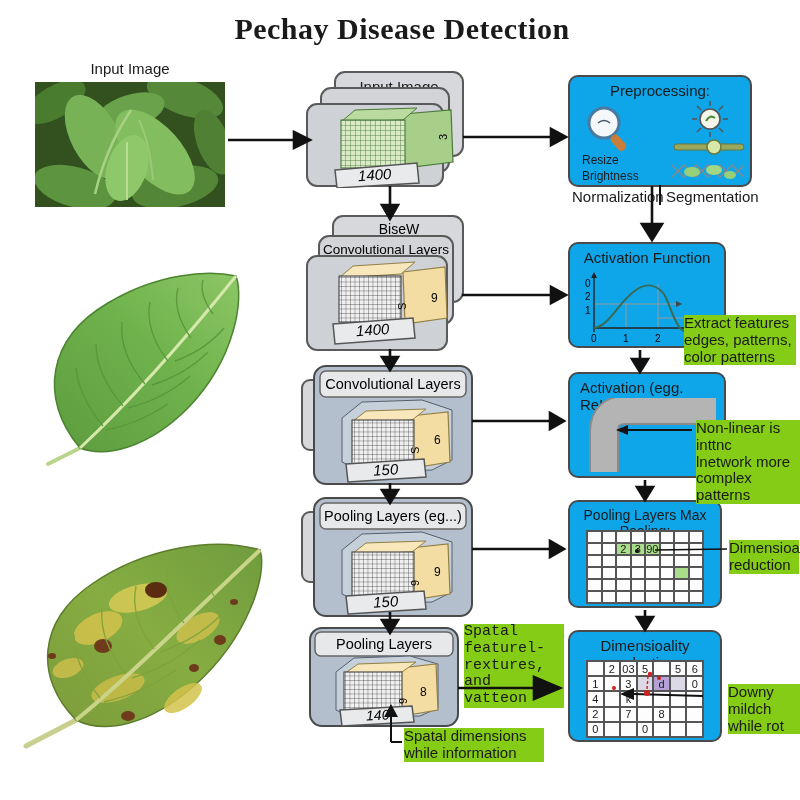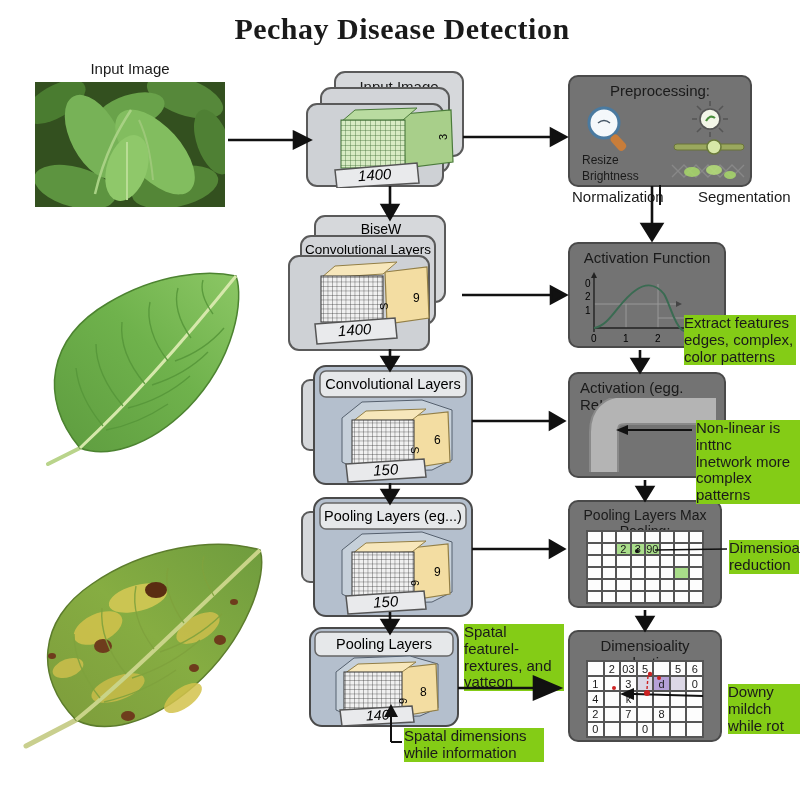--- a/index.html
+++ b/index.html
@@ -2,21 +2,21 @@
 <html><head>
 <meta charset="utf-8">
 <style>
   html,body{margin:0;padding:0;background:#ffffff;}
   body{width:800px;height:800px;font-family:"Liberation Sans",sans-serif;color:#1a1a1a;}
   .stage{position:relative;width:800px;height:800px;overflow:hidden;background:#fff;}
   .abs{position:absolute;}
   .title{width:800px;text-align:center;top:12px;left:2px;
          font-family:"Liberation Serif",serif;font-weight:bold;font-size:30px;letter-spacing:.5px;}
   .photo-label{left:35px;top:60px;width:190px;text-align:center;font-size:15px;}
-  .rbox{position:absolute;background:#737373;border:2px solid #4a4a4a;border-radius:10px;box-sizing:border-box;}
+  .rbox{position:absolute;background:#0ea5e9;border:2px solid #4a4a4a;border-radius:10px;box-sizing:border-box;}
   .rbox .rtitle{text-align:center;font-size:15px;margin-top:5px;}
   .under-label{font-size:15px;white-space:nowrap;}
   .note{font-size:15px;line-height:1.12;background:#84cc16;}
   .note span{display:block;}
   .grid{position:absolute;display:grid;background:#fdfdfd;border:1px solid #555;}
   .gcell{border:1px solid #555;display:flex;align-items:center;justify-content:center;
          font-size:11px;box-sizing:border-box;min-width:0;min-height:0;}
   .gcell.green{background:#a9dd8a;}
   .gcell.purple{background:#b5a1d8;}
   .gcell.shaded{background:#dcd8e6;}
@@ -135,21 +135,21 @@
       <polygon points="98,44 146,40 148,92 100,98" fill="#a8cf8a" stroke="#4a7a3a" stroke-width="1.2"></polygon>
       <polygon points="36,52 50,40 112,38 98,50" fill="#b9dba0" stroke="#4a7a3a" stroke-width="1"></polygon>
       <rect x="36" y="50" width="64" height="48" fill="#d8ebc4" stroke="#3f6f33" stroke-width="1"></rect>
       <rect x="36" y="50" width="64" height="48" fill="url(#gp1)"></rect>
       <text x="142" y="70" font-size="11" transform="rotate(-90 142 70)">3</text>
       <polygon points="30,100 112,93 114,113 32,118" fill="#e9eaec" stroke="#555" stroke-width="1.5"></polygon>
       <text x="70" y="110" text-anchor="middle" font-size="15" font-style="italic" transform="rotate(-4 70 110)">1400</text>
     </svg>
   </div>
 
-  <div class="abs" style="left:287px;top:214px;">
+  <div class="abs" style="left:305px;top:214px;">
     <svg width="162" height="138" viewBox="0 0 162 138">
       <defs>
         <pattern id="gp2" width="4.5" height="4.5" patternUnits="userSpaceOnUse">
           <path d="M4.5 0 H0 V4.5" fill="none" stroke="#333" stroke-width="0.7"></path>
         </pattern>
       </defs>
       <rect x="28" y="2" width="130" height="86" rx="10" fill="#d6d8db" stroke="#5a5a5a" stroke-width="2"></rect>
       <text x="94" y="20" text-anchor="middle" font-size="14">BiseW</text>
       <rect x="14" y="22" width="134" height="88" rx="10" fill="#d2d4d8" stroke="#5a5a5a" stroke-width="2"></rect>
       <text x="81" y="40" text-anchor="middle" font-size="13.5">Convolutional Layers</text>
@@ -262,21 +262,21 @@
     </svg>
     <svg class="abs" style="left:100px;top:82px;" width="76" height="24" viewBox="0 0 76 24">
       <polyline points="2,18 14,6 26,18 38,6 50,18 62,6 74,18" fill="none" stroke="#888" stroke-width="1.4"></polyline>
       <polyline points="2,6 14,18 26,6 38,18 50,6 62,18 74,6" fill="none" stroke="#888" stroke-width="1.4"></polyline>
       <ellipse cx="22" cy="13" rx="8" ry="5" fill="#a8d86a" opacity="0.85"></ellipse>
       <ellipse cx="44" cy="11" rx="8" ry="5" fill="#b6e078" opacity="0.85"></ellipse>
       <ellipse cx="60" cy="16" rx="6" ry="4" fill="#a8d86a" opacity="0.85"></ellipse>
     </svg>
   </div>
   <div class="abs under-label" style="left:572px;top:188px;">Normalization</div>
-  <div class="abs under-label" style="left:666px;top:188px;margin-left:32px;">Segmentation</div>
+  <div class="abs under-label" style="left:666px;top:188px;">Segmentation</div>
 
   <div class="rbox" style="left:568px;top:242px;width:158px;height:106px;">
     <div class="rtitle">Activation Function</div>
     <svg class="abs" style="left:6px;top:26px;" width="146" height="76" viewBox="0 0 146 76">
       <g stroke="#999" stroke-width="1">
         <line x1="18" y1="34" x2="100" y2="34"></line>
         <polygon points="100,31 106,34 100,37" fill="#444" stroke="none"></polygon>
         <line x1="50" y1="34" x2="50" y2="58"></line>
         <line x1="82" y1="14" x2="82" y2="58"></line>
         <line x1="82" y1="48" x2="122" y2="48"></line>
@@ -394,41 +394,41 @@
         <div class="gcell "></div>
         <div class="gcell ">0</div>
         <div class="gcell "></div>
         <div class="gcell "></div>
         <div class="gcell "></div>
       </div>
   </div>
 
   <div class="abs note" style="left:684px;top:315px;width:112px;">
     <span>Extract features</span>
-    <span>edges, complex,</span>
+    <span>edges, patterns,</span>
     <span>color patterns</span>
   </div>
 
   <div class="abs note" style="left:696px;top:420px;width:104px;">
     <span>Non-linear is inttnc</span>
     <span>lnetwork more</span>
     <span>complex patterns</span>
   </div>
 
   <div class="abs note" style="left:729px;top:540px;width:70px;">
     <span>Dimensioality</span>
     <span>reduction</span>
   </div>
 
   <div class="abs note" style="left:728px;top:684px;width:72px;">
     <span>Downy mildch</span>
     <span>while rot</span>
   </div>
 
-  <div class="abs note" style="left:464px;top:624px;width:100px;">
+  <div class="abs note" style="left:464px;top:624px;width:100px;font-family:Liberation Mono, monospace;">
     <span>Spatal featurel-</span>
     <span>rextures, and</span>
     <span>vatteon</span>
   </div>
 
   <div class="abs note" style="left:404px;top:728px;width:140px;">
     <span>Spatal dimensions</span>
     <span>while information</span>
   </div>
 

